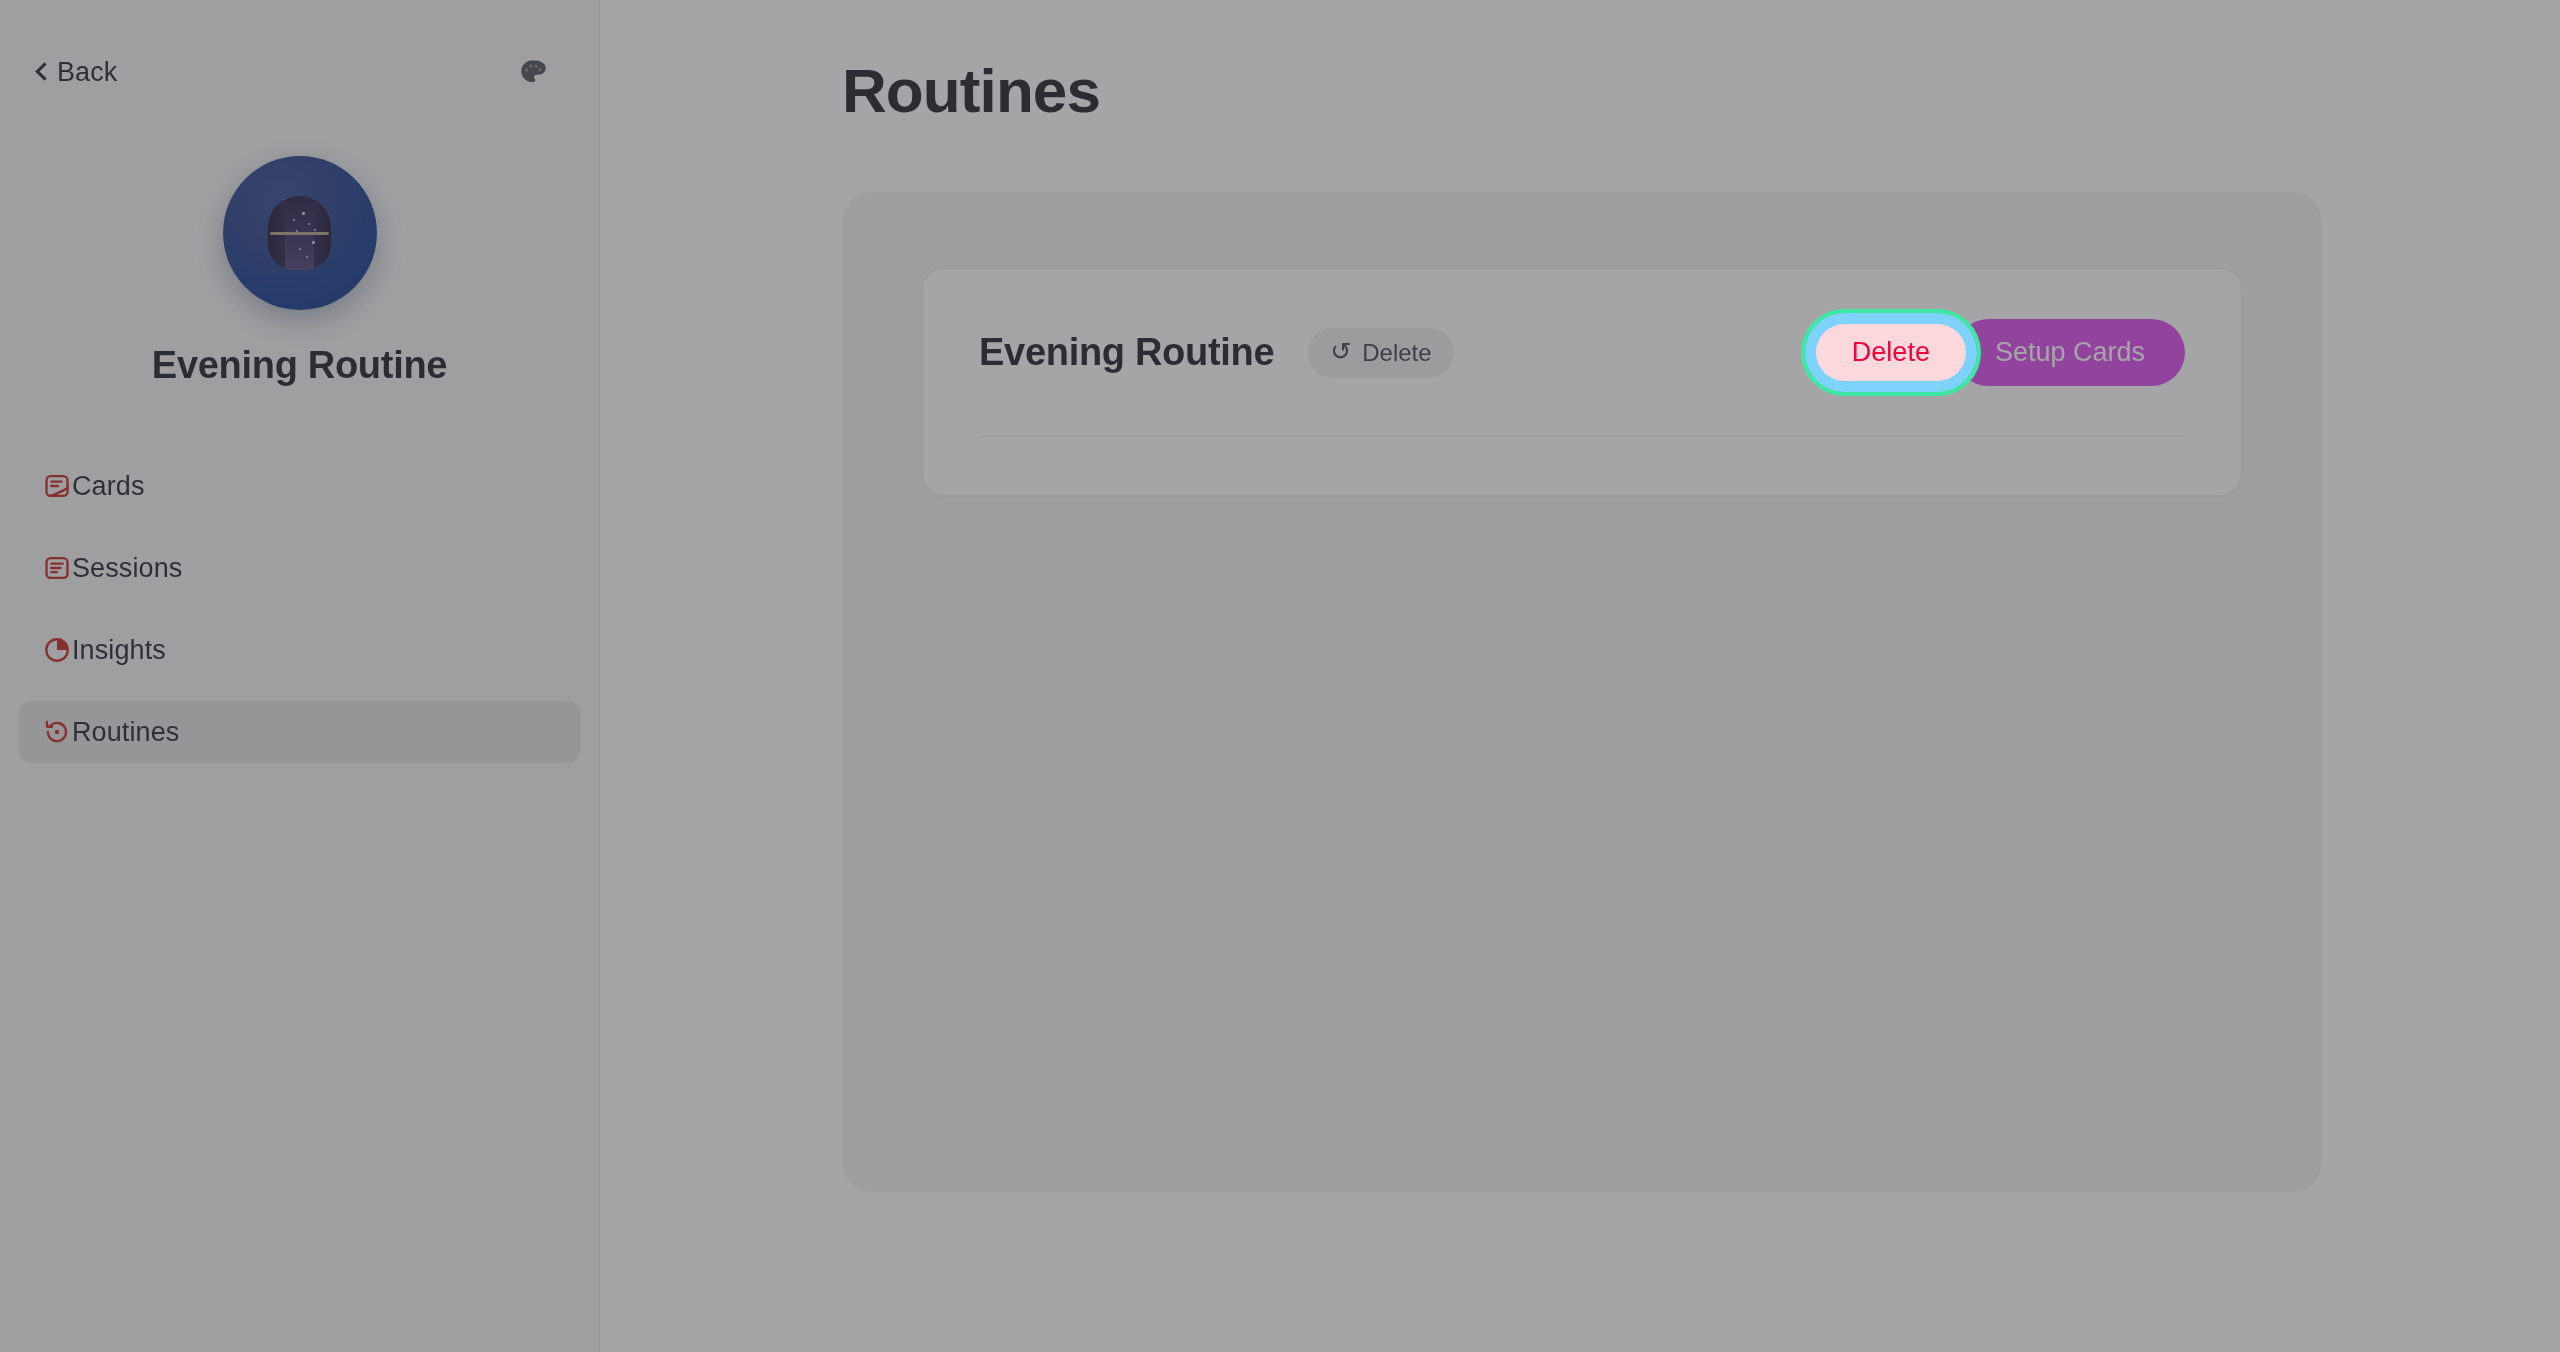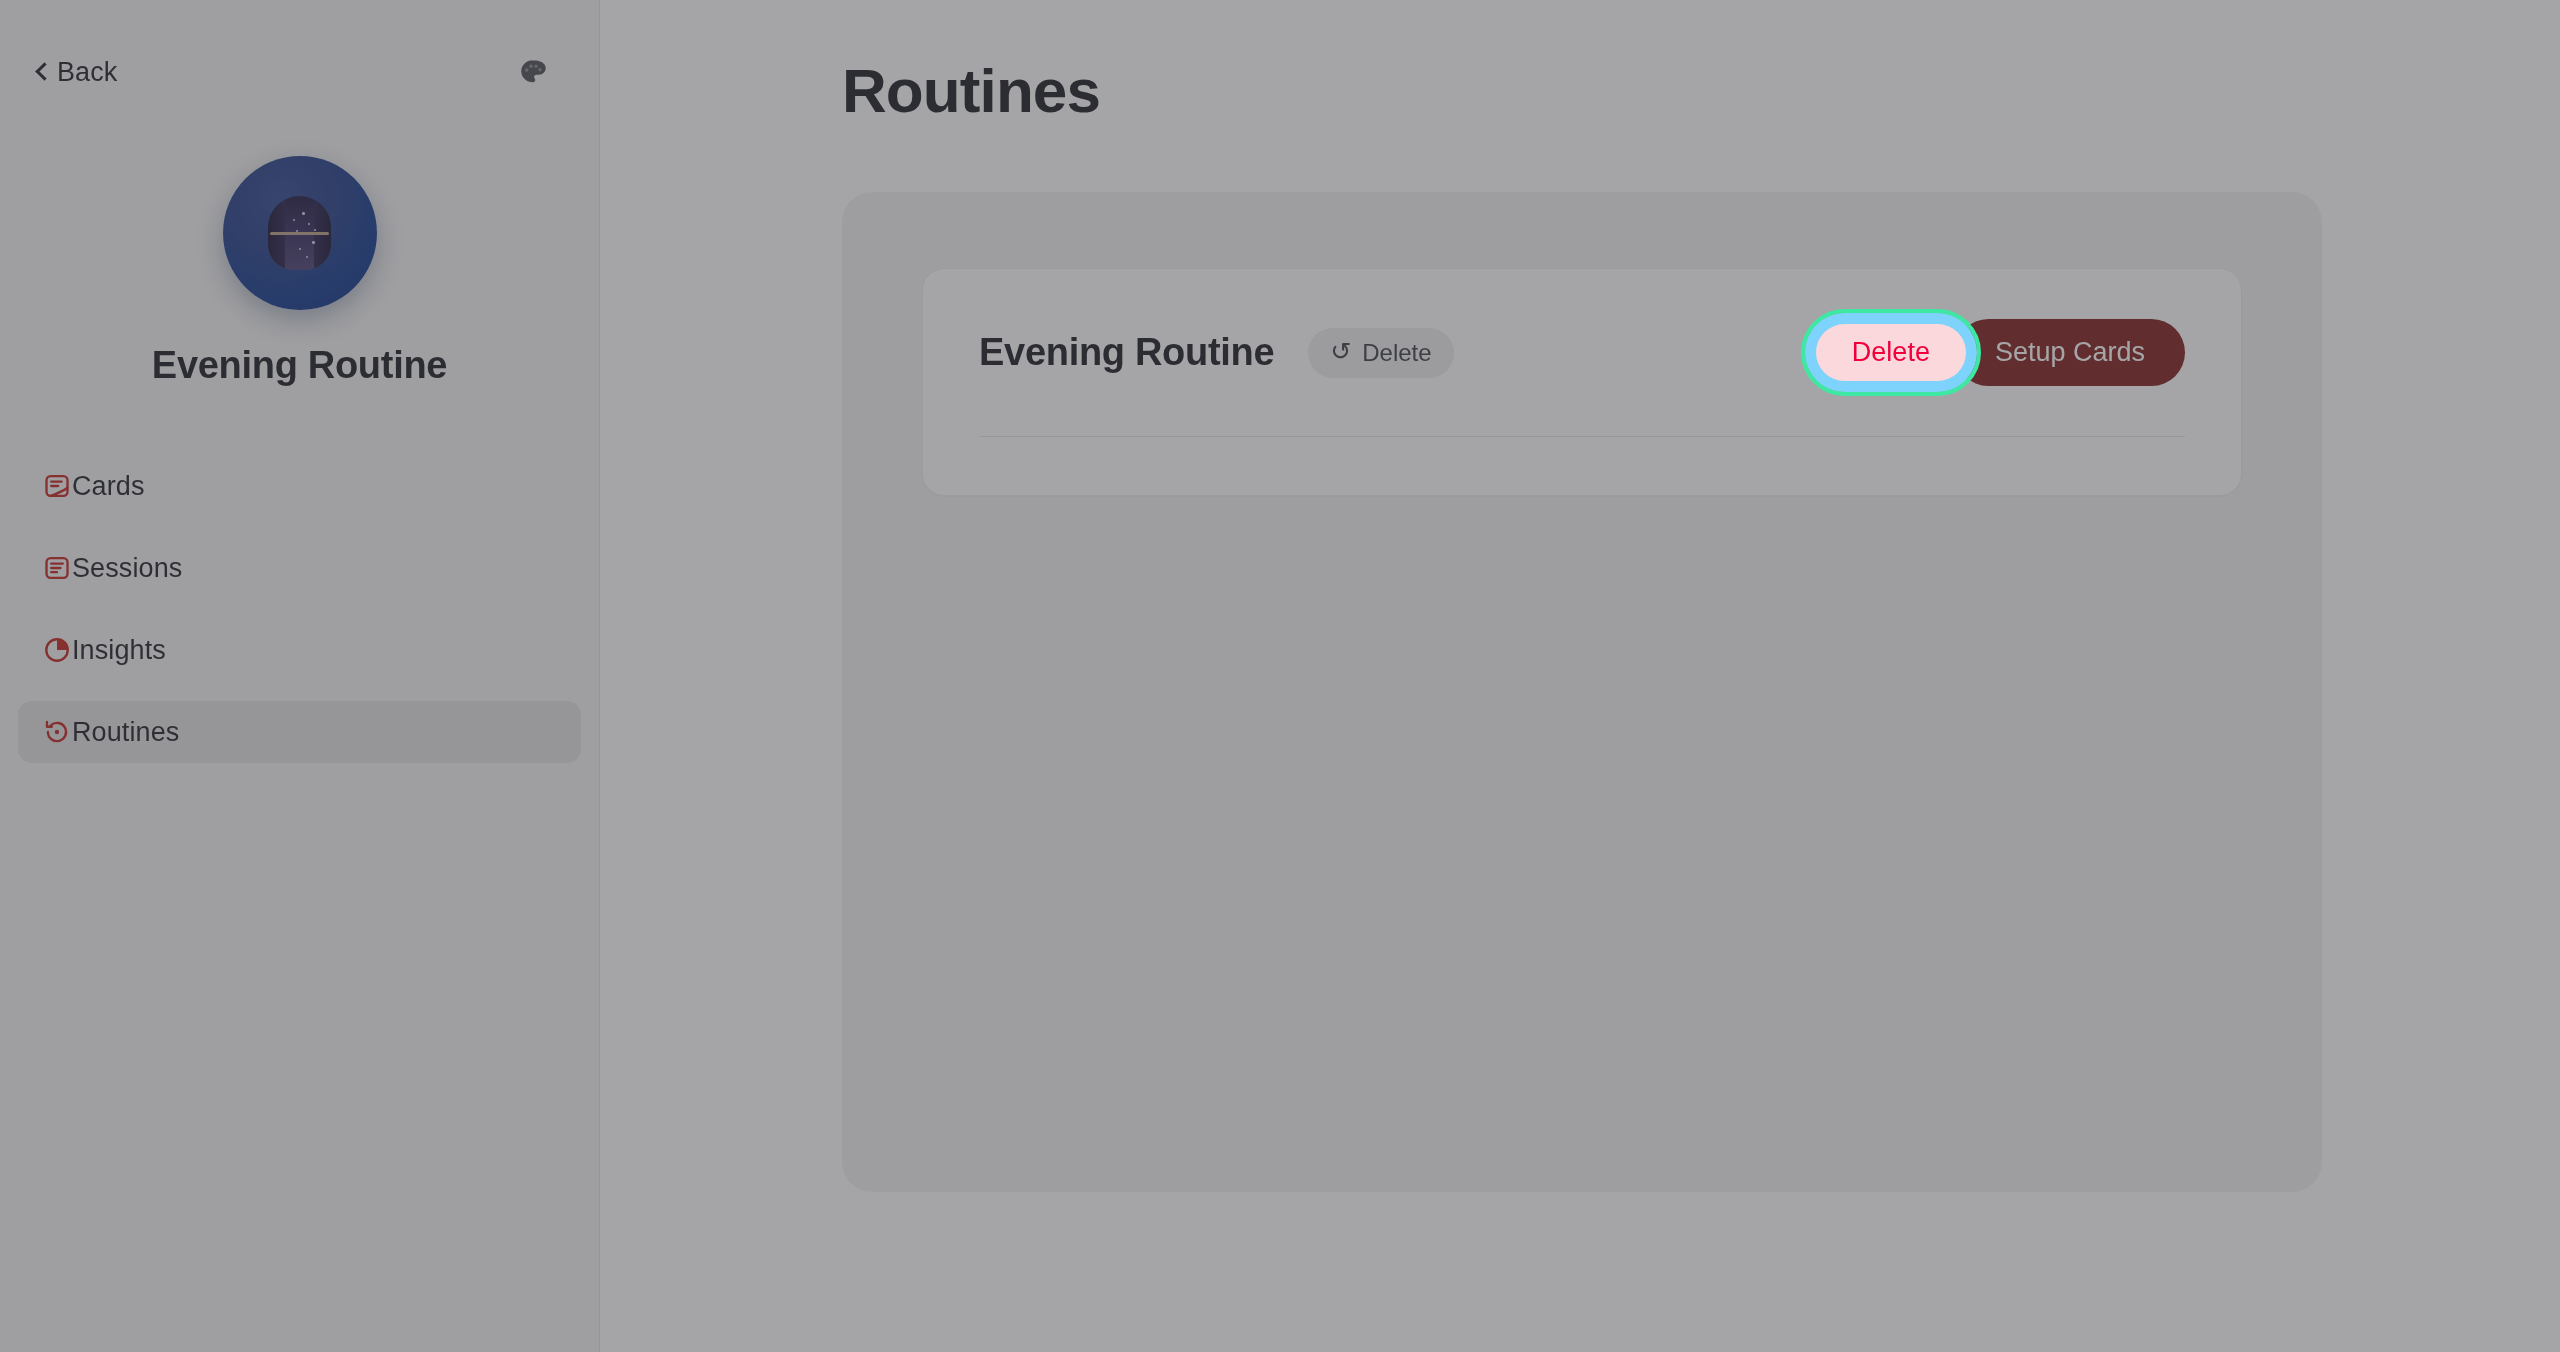--- a/index.html
+++ b/index.html
@@ -246,21 +246,21 @@
     border-radius: 999px;
     font-size: 27px;
     font-family: inherit;
     padding: 15px 36px;
     cursor: pointer;
     line-height: 1;
     white-space: nowrap;
   }
 
   .btn-setup {
-    background: #7f1d1d;
+    background: #d946ef;
     color: #ffffff;
     border: none;
     border-radius: 999px;
     font-size: 27px;
     font-family: inherit;
     padding: 20px 40px;
     cursor: pointer;
     line-height: 1;
     margin-left: -22px;
     position: relative;

